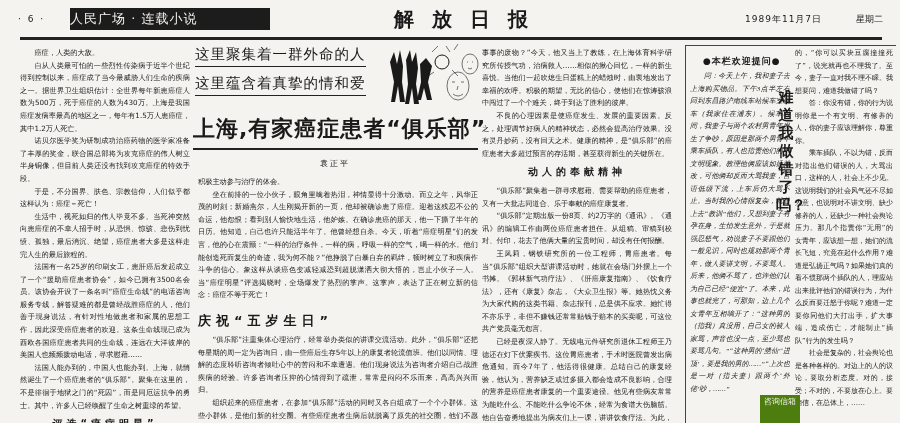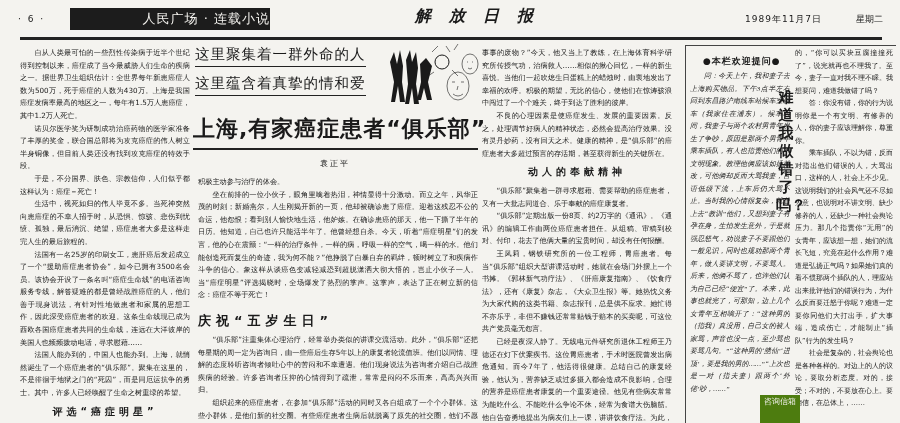--- a/index.html
+++ b/index.html
@@ -1,21 +1,21 @@
 <!DOCTYPE html>
 <html><head>
 <meta charset="utf-8">
 <style>
   html, body { margin:0; padding:0; }
   body { width:900px; height:423px; overflow:hidden; background:#f4f3ef; font-family:"DejaVu Sans", sans-serif; color:#1a1a1a; position:relative; }
   .page { position:absolute; left:0; top:0; width:900px; height:423px; }
   .masthead { position:absolute; left:0; top:0; width:900px; height:34px; }
   .page-num { position:absolute; left:18px; top:14px; font-size:9px; letter-spacing:2px; }
-  .section-banner { position:absolute; left:70px; top:8px; width:200px; height:22px; background:#1c1c1c; color:#f4f3ef; font-size:13px; line-height:22px; text-align:right; letter-spacing:1px; }
-  .paper-name { position:absolute; left:415px; top:6px; font-family:"DejaVu Serif", serif; font-style:italic; font-weight:bold; font-size:16px; letter-spacing:18px; }
+  .section-banner { position:absolute; left:70px; top:8px; width:200px; height:22px; background:#1c1c1c; color:#f4f3ef; font-size:13px; line-height:22px; text-align:left; letter-spacing:1px; }
+  .paper-name { position:absolute; left:394px; top:6px; font-family:"DejaVu Serif", serif; font-weight:bold; font-size:20px; letter-spacing:18px; }
   .date { position:absolute; left:745px; top:13px; font-size:9px; letter-spacing:1px; }
   .weekday { position:absolute; left:856px; top:13px; font-size:9px; }
   .rule { position:absolute; left:20px; top:37px; width:862px; height:3px; background:#222; }
   .col { position:absolute; font-size:7.2px; line-height:12.6px; text-align:justify; overflow:hidden; }
   .col p { margin:0; text-indent:2em; }
   .col p.noindent { text-indent:0; }
   .col1 { left:20px; top:47px; width:170px; height:376px; }
   .subhead { text-align:center; font-weight:bold; font-size:10px; letter-spacing:4px; margin:6px 0 6px 0; }
   .headline-box { position:absolute; left:193px; top:42px; width:285px; height:110px; }
   .deck1, .deck2 { position:absolute; left:2px; font-family:Liberation Sans, sans-serif; font-size:14.5px; letter-spacing:1px; border-bottom:1.5px solid #222; padding-bottom:2px; }
@@ -44,20 +44,21 @@
   <div class="masthead">
     <span class="page-num">· 6 ·</span>
     <div class="section-banner">人民广场 · 连载小说</div>
     <span class="paper-name">解放日报</span>
     <span class="date">1989年11月7日</span>
     <span class="weekday">星期二</span>
   </div>
   <div class="rule"></div>
 
   <div class="col col1">
+    <p>癌症，人类的大敌。</p>
     <p>自从人类最可怕的一些烈性传染病于近半个世纪得到控制以来，癌症成了当今最威胁人们生命的疾病之一。据世界卫生组织估计：全世界每年新患癌症人数为500万，死于癌症的人数为430万。上海是我国癌症发病率最高的地区之一，每年有1.5万人患癌症，其中1.2万人死亡。</p>
     <p>诺贝尔医学奖为研制成功治癌药物的医学家准备了丰厚的奖金，联合国总部将为攻克癌症的伟人树立半身铜像，但目前人类还没有找到攻克癌症的特效手段。</p>
     <p>于是，不分国界、肤色、宗教信仰，人们似乎都这样认为：癌症＝死亡！</p>
     <p>生活中，视死如归的伟人毕竟不多。当死神突然向患癌症的不幸人招手时，从恐惧、惊骇、悲伤到忧愤、孤独，最后消沉、绝望，癌症患者大多是这样走完人生的最后旅程的。</p>
     <p>法国有一名25岁的印刷女工，患肝癌后发起成立了一个“援助癌症患者协会”，如今已拥有3500名会员。该协会开设了一条名叫“癌症生命线”的电话咨询服务专线，解答疑难的都是曾经战胜癌症的人，他们善于现身说法，有针对性地做患者和家属的思想工作，因此深受癌症患者的欢迎。这条生命线现已成为西欧各国癌症患者共同的生命线，连远在大洋彼岸的美国人也频频拨动电话，寻求慰藉……</p>
     <p>法国人能办到的，中国人也能办到。上海，就悄然诞生了一个癌症患者的“俱乐部”。聚集在这里的，不是徘徊于地狱之门的“死囚”，而是同厄运抗争的勇士。其中，许多人已经唤醒了生命之树重绿的希望。</p>
     <div class="subhead">评选“癌症明星”</div>
 
   </div>
 

